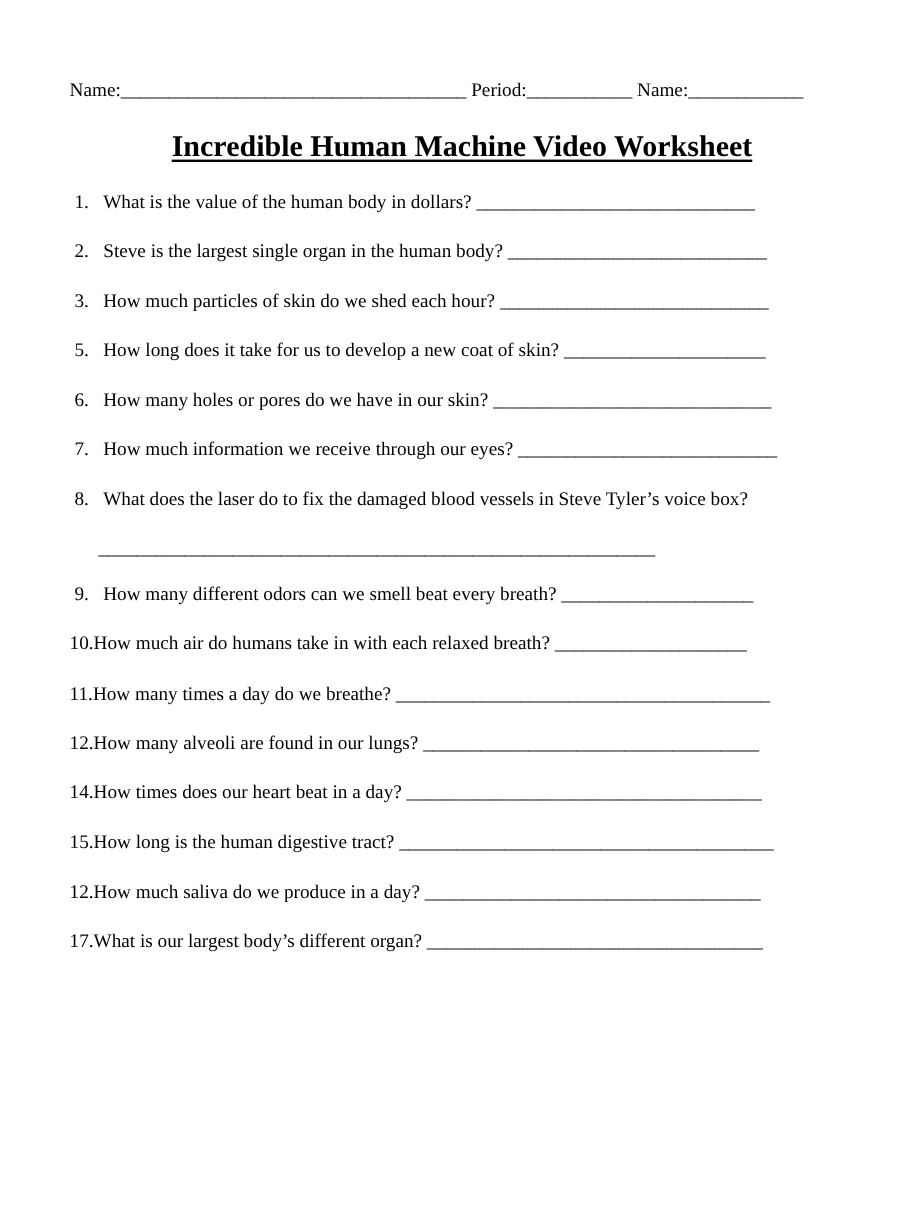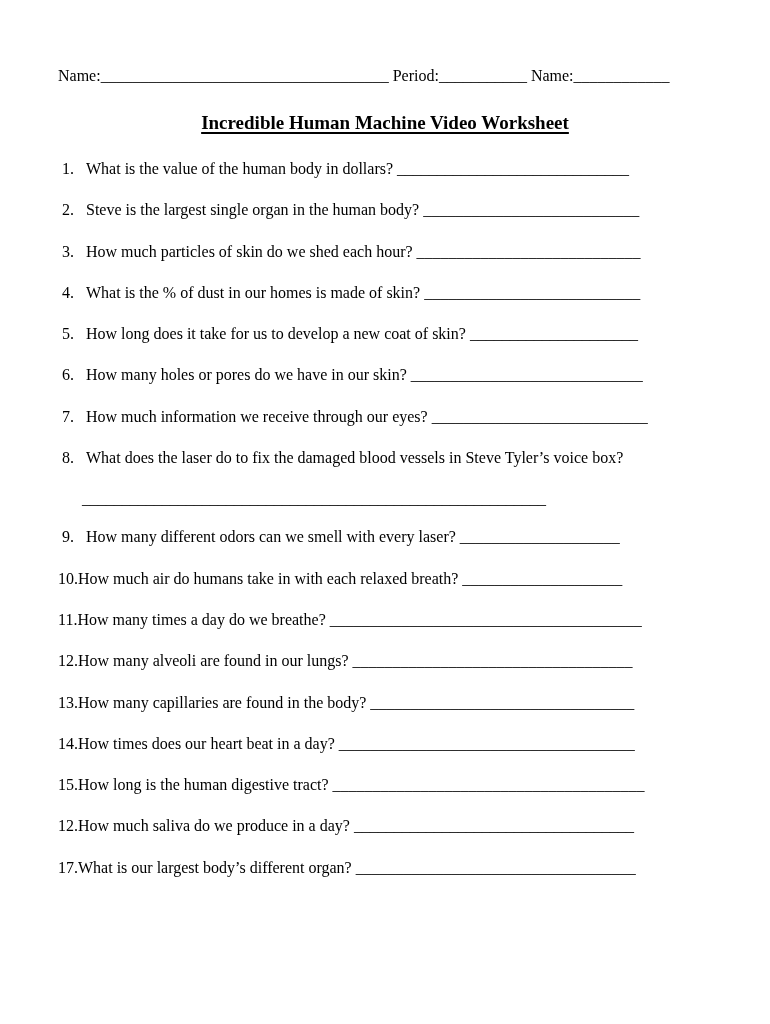--- a/index.html
+++ b/index.html
@@ -14,21 +14,21 @@
     box-sizing: border-box;
     padding: 65px 58px 0 58px;
     overflow: hidden;
   }
   .header-line {
     white-space: nowrap;
     margin: 0 0 25px 0;
   }
   .header-line .blank { white-space: pre; }
   .title {
-    font-size: 19px;
+    font-size: 25px;
     line-height: 24px;
     font-weight: bold;
     text-align: center;
     text-decoration: underline;
     text-decoration-thickness: 2px;
     text-underline-offset: 3px;
     margin: 0 0 23px 0;
   }
   .directions {
     margin: 0 0 19px 0;
@@ -61,41 +61,39 @@
 
   <div class="title">Incredible Human Machine Video Worksheet</div>
 
 
   <p class="q"><span class="qnum single">1.&nbsp;&nbsp;&nbsp;</span><span>What is the value of the human body in dollars?</span> <span class="blank">_____________________________</span></p>
 
   <p class="q"><span class="qnum single">2.&nbsp;&nbsp;&nbsp;</span><span>Steve is the largest single organ in the human body?</span> <span class="blank">___________________________</span></p>
 
   <p class="q"><span class="qnum single">3.&nbsp;&nbsp;&nbsp;</span><span>How much particles of skin do we shed each hour?</span> <span class="blank">____________________________</span></p>
 
-  <p class="q"><span class="qnum single">4.&nbsp;&nbsp;&nbsp;</span><span>What is the % of dust in our homes is made of skin?</span> <span class="blank">___________________________</span></p>
 
   <p class="q"><span class="qnum single">5.&nbsp;&nbsp;&nbsp;</span><span>How long does it take for us to develop a new coat of skin?</span> <span class="blank">_____________________</span></p>
 
   <p class="q"><span class="qnum single">6.&nbsp;&nbsp;&nbsp;</span><span>How many holes or pores do we have in our skin?</span> <span class="blank">_____________________________</span></p>
 
   <p class="q"><span class="qnum single">7.&nbsp;&nbsp;&nbsp;</span><span>How much information we receive through our eyes?</span> <span class="blank">___________________________</span></p>
 
   <p class="q"><span class="qnum single">8.&nbsp;&nbsp;&nbsp;</span><span>What does the laser do to fix the damaged blood vessels in Steve Tyler’s voice box?</span></p>
 
   <p class="q qcont"><span class="blank">__________________________________________________________</span></p>
 
-  <p class="q"><span class="qnum single">9.&nbsp;&nbsp;&nbsp;</span><span>How many different odors can we smell with every laser?</span> <span class="blank">____________________</span></p>
+  <p class="q"><span class="qnum single">9.&nbsp;&nbsp;&nbsp;</span><span>How many different odors can we smell beat every breath?</span> <span class="blank">____________________</span></p>
 
   <p class="q"><span class="qnum">10.</span><span>How much air do humans take in with each relaxed breath?</span> <span class="blank">____________________</span></p>
 
   <p class="q"><span class="qnum">11.</span><span>How many times a day do we breathe?</span> <span class="blank">_______________________________________</span></p>
 
   <p class="q"><span class="qnum">12.</span><span>How many alveoli are found in our lungs?</span> <span class="blank">___________________________________</span></p>
 
-  <p class="q"><span class="qnum">13.</span><span>How many capillaries are found in the body?</span> <span class="blank">_________________________________</span></p>
 
   <p class="q"><span class="qnum">14.</span><span>How times does our heart beat in a day?</span> <span class="blank">_____________________________________</span></p>
 
   <p class="q"><span class="qnum">15.</span><span>How long is the human digestive tract?</span> <span class="blank">_______________________________________</span></p>
 
   <p class="q"><span class="qnum">12.</span><span>How much saliva do we produce in a day?</span> <span class="blank">___________________________________</span></p>
 
   <p class="q"><span class="qnum">17.</span><span>What is our largest body’s different organ?</span> <span class="blank">___________________________________</span></p>
 
 </div>

